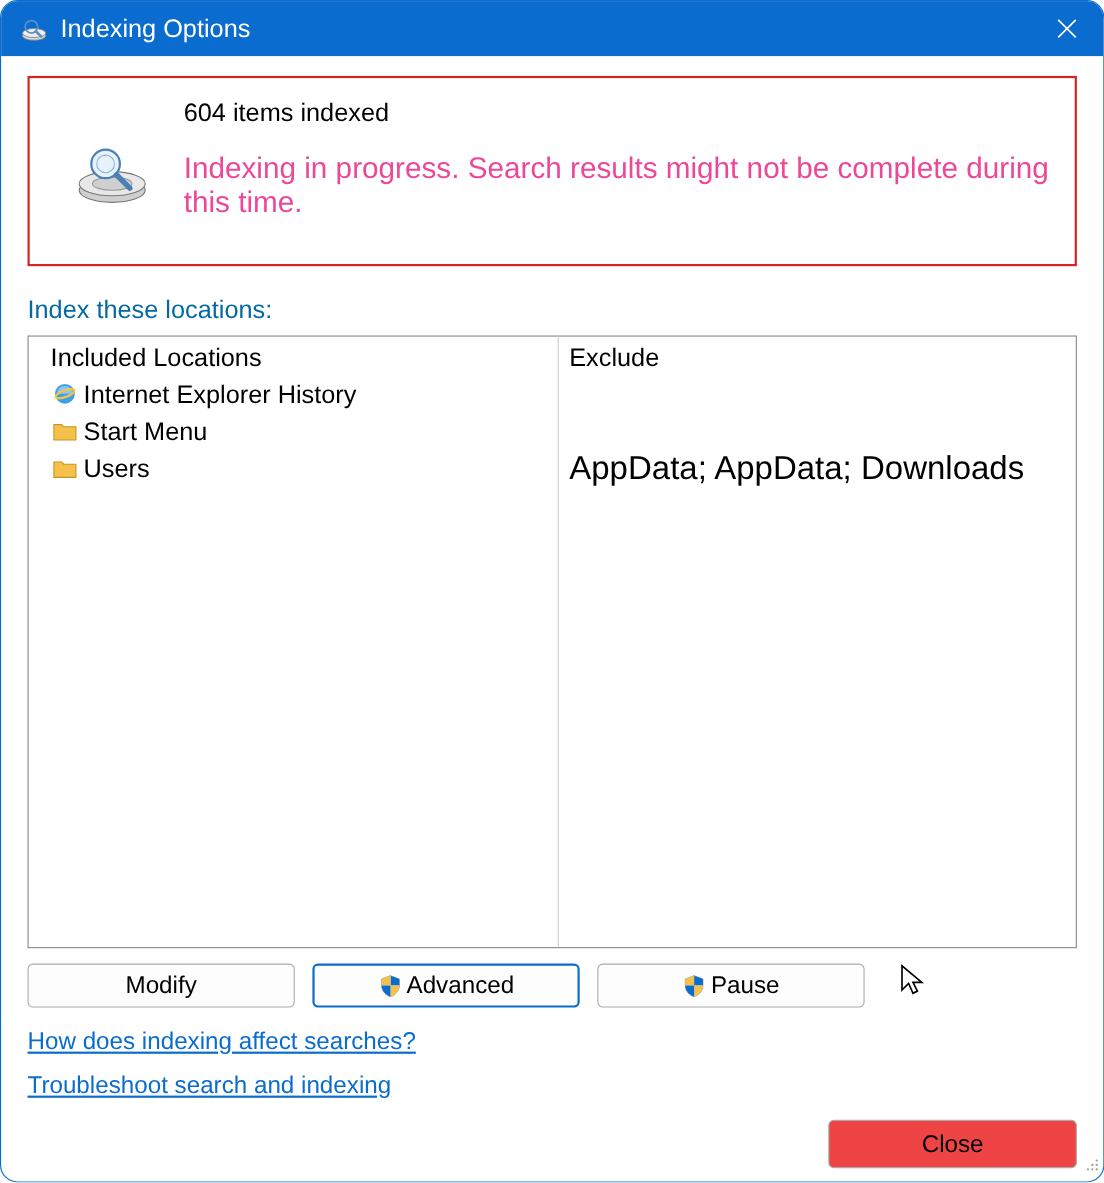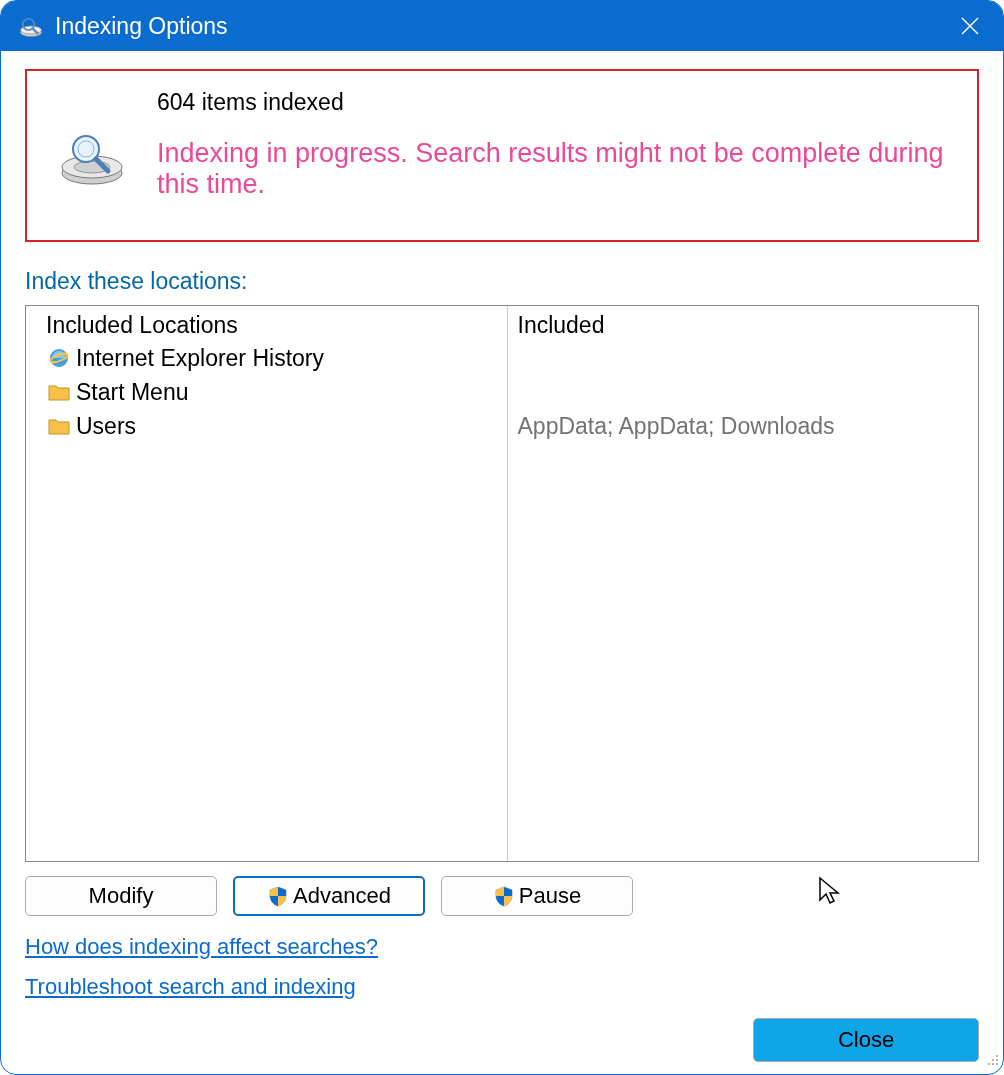--- a/index.html
+++ b/index.html
@@ -53,21 +53,21 @@
   .content {
     flex: 1;
     padding: 0 24px 12px 24px;
     display: flex;
     flex-direction: column;
     position: relative;
   }
   .status-box {
     border: 2px solid #d62424;
     margin-top: 18px;
-    padding: 18px 10px 40px 10px;
+    padding: 18px 10px 40px 20px;
     display: flex;
     align-items: flex-start;
   }
   .status-icon {
     width: 110px;
     display: flex;
     justify-content: center;
     padding-top: 40px;
   }
   .status-text {
@@ -117,32 +117,32 @@
   }
   .loc-icon {
     width: 26px;
     height: 26px;
     margin-right: 4px;
     display: inline-flex;
     align-items: center;
     justify-content: center;
   }
   .exclude-row {
-    font-size: 23px;
-    color: #737373;
+    font-size: 30px;
+    color: #000000;
     line-height: 34px;
   }
   .exclude-spacer { height: 68px; }
   .button-row {
     display: flex;
     gap: 16px;
     margin-top: 14px;
   }
   .btn {
-    width: 192px;
+    width: 243px;
     height: 40px;
     border: 1px solid #aaa;
     background: #fdfdfd;
     border-radius: 5px;
     font-size: 22px;
     font-family: inherit;
     display: flex;
     align-items: center;
     justify-content: center;
     gap: 4px;
@@ -168,21 +168,21 @@
   .link-row + .link-row { margin-top: 14px; }
   .bottom-row {
     display: flex;
     justify-content: flex-end;
     margin-top: 18px;
   }
   .btn-close {
     width: 226px;
     height: 44px;
     border: 1px solid #aaa;
-    background: #0ea5e9;
+    background: #ef4444;
     border-radius: 5px;
     font-size: 22px;
     font-family: inherit;
     cursor: pointer;
   }
   .cursor {
     position: absolute;
     left: 818px;
     top: 876px;
     pointer-events: none;
@@ -261,21 +261,21 @@
         <div class="loc-row">
           <span class="loc-icon">
             <svg width="24" height="24" viewBox="0 0 24 24">
               <path d="M2 6 L9 6 L11 8 L22 8 L22 20 L2 20 Z" fill="#f6c14a" stroke="#c89420"></path>
             </svg>
           </span>
           <span>Users</span>
         </div>
       </div>
       <div class="col">
-        <div class="col-header">Included</div>
+        <div class="col-header">Exclude</div>
         <div class="exclude-spacer"></div>
         <div class="exclude-row">AppData; AppData; Downloads</div>
       </div>
     </div>
 
     <div class="button-row">
       <button class="btn">
         <span>Modify</span>
       </button>
       <button class="btn selected">

